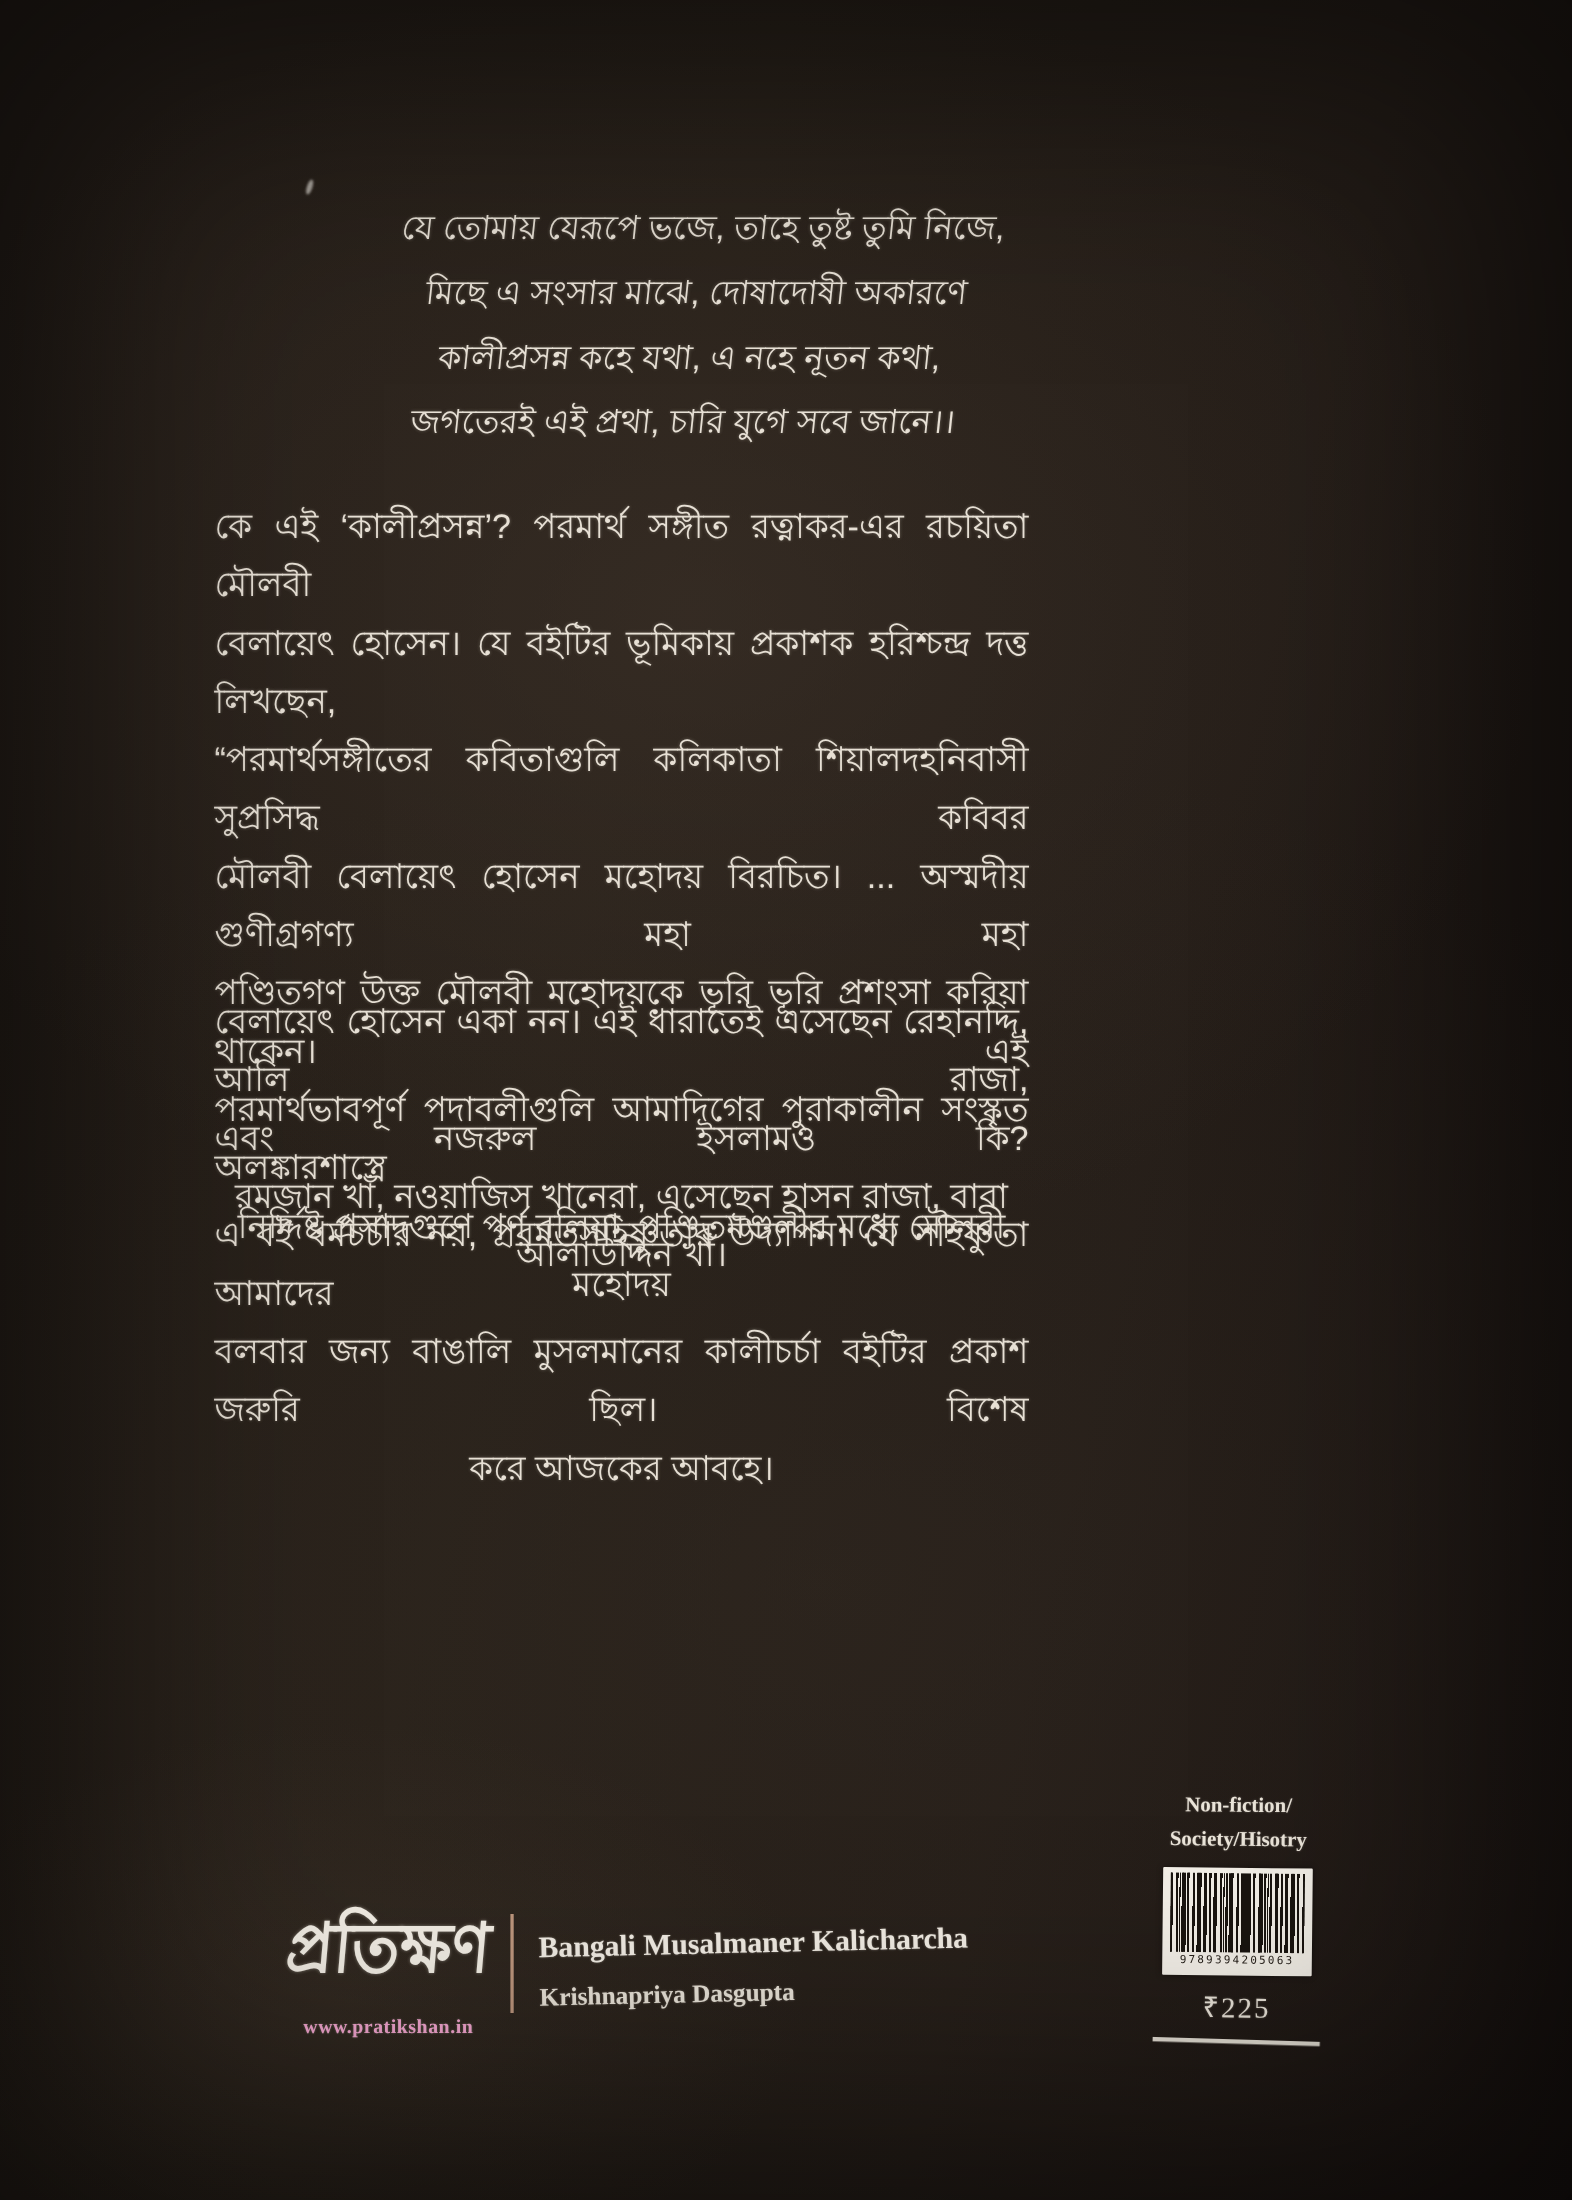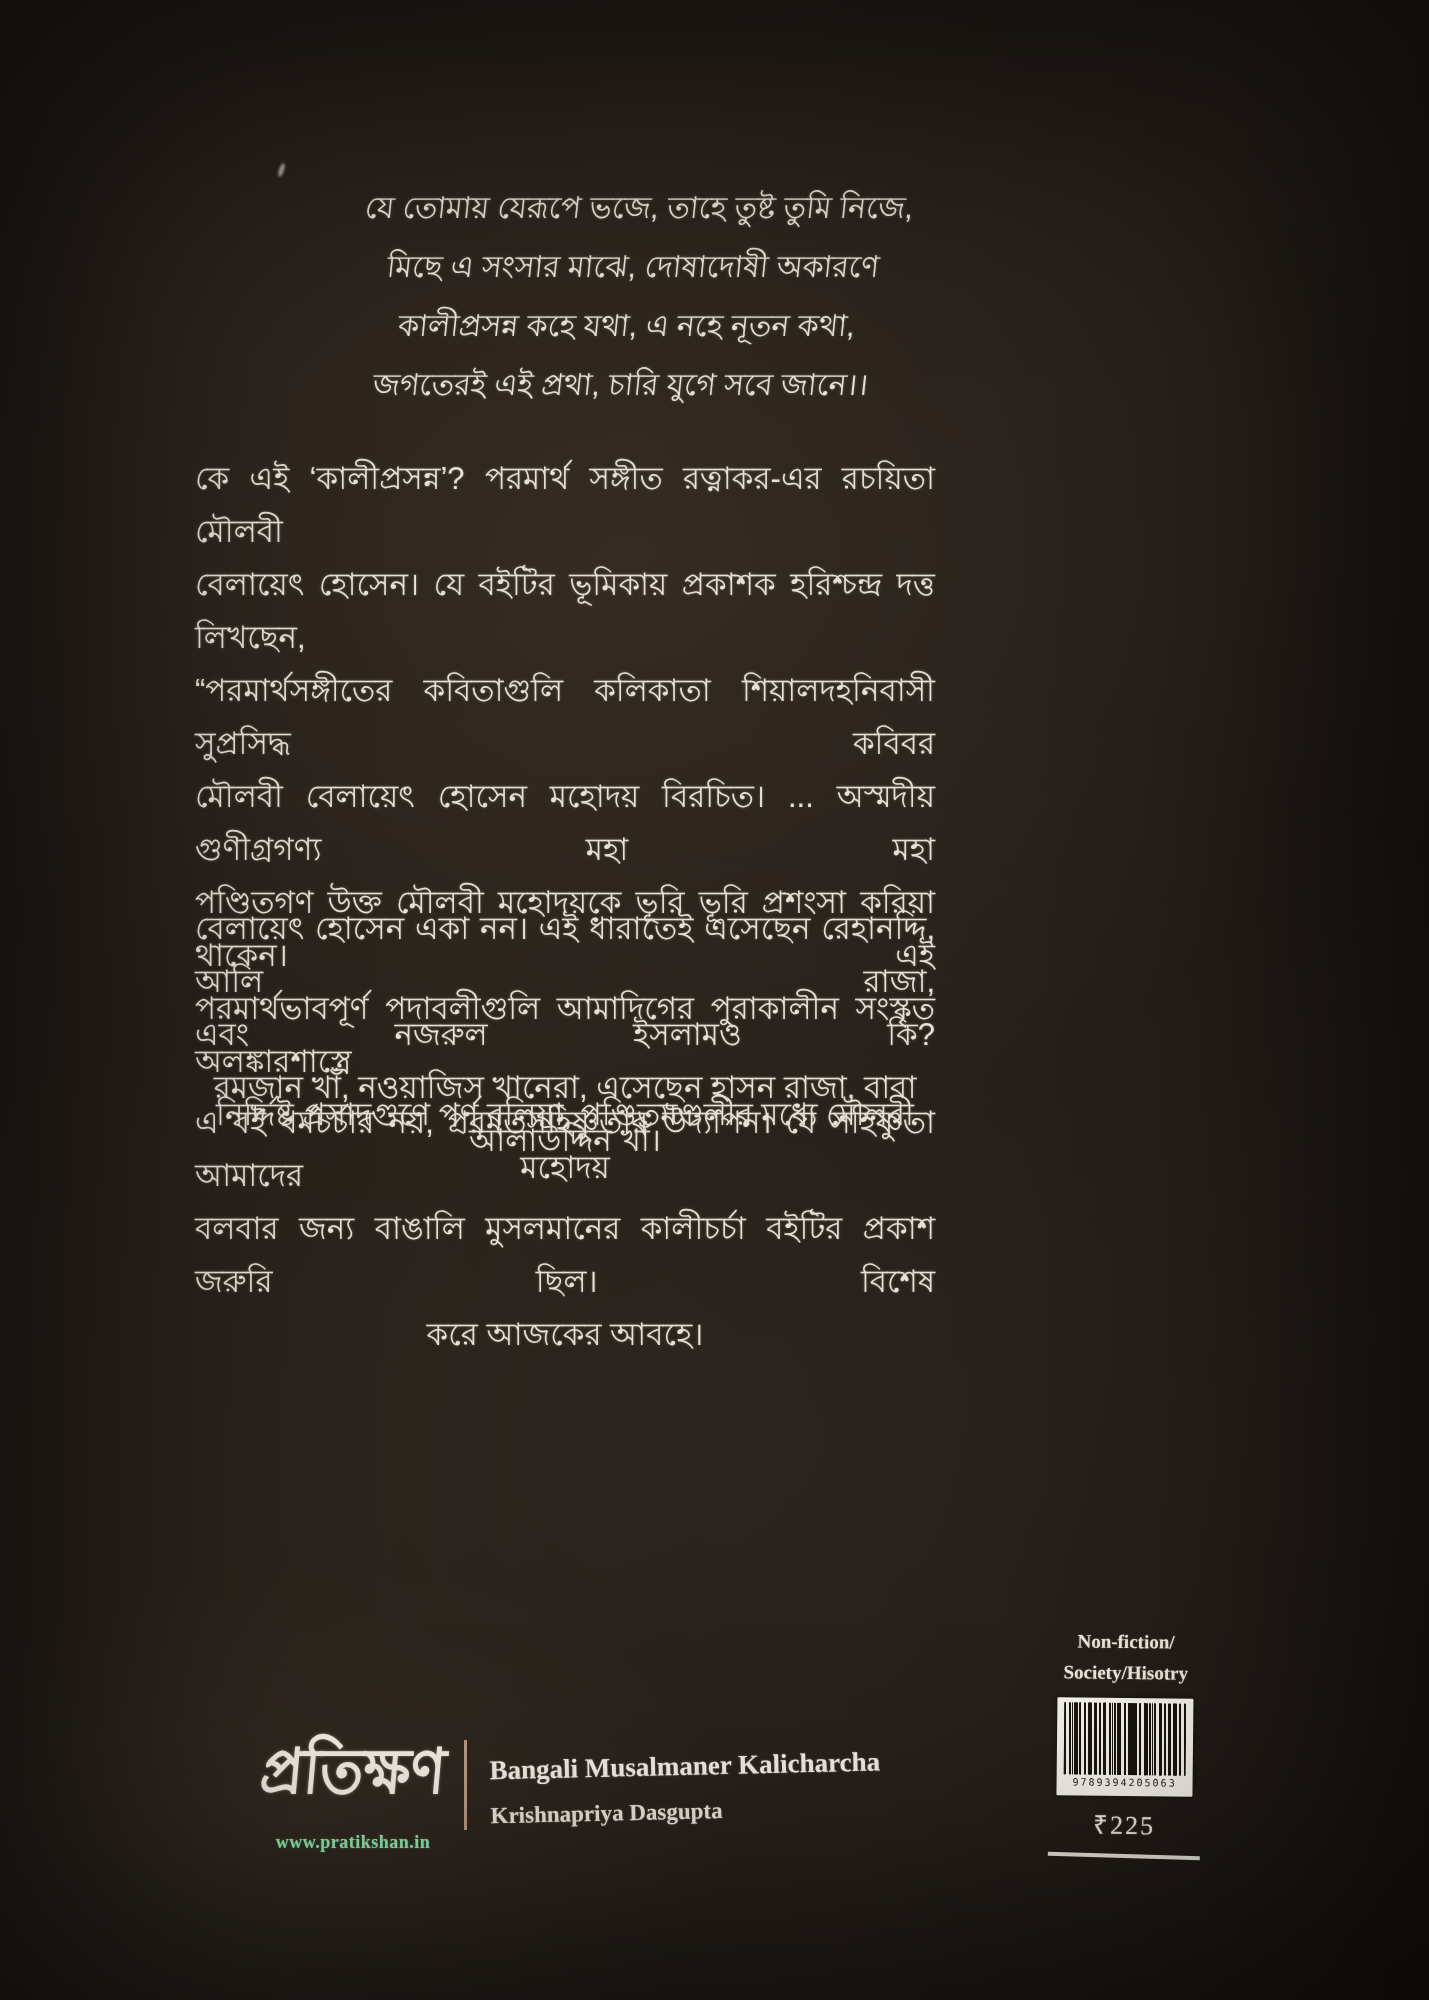--- a/index.html
+++ b/index.html
@@ -40,21 +40,21 @@
   .para .line:last-child{text-align:center;text-align-last:center;}
   
   .logo-block{position:absolute;left:248px;top:1716px;width:210px;text-align:center;}
   .logo-text{
     font-family:"DejaVu Serif", serif;font-weight:700;font-size:58px;line-height:110px;
     color:#f1ece3;text-shadow:0 0 3px rgba(240,235,225,0.45);
     transform:skewX(-5deg) scaleY(1.08);white-space:nowrap;
   }
   .website{
     margin-top:6px;font-family:"Liberation Serif", serif;font-weight:700;
-    font-size:18px;letter-spacing:0.5px;color:#86efac;
+    font-size:18px;letter-spacing:0.5px;color:#f9a8d4;
     text-shadow:0 0 2px rgba(236,228,214,0.4);
   }
   .divider{
     position:absolute;left:464px;top:1740px;width:3px;height:90px;
     background:rgba(214,170,142,0.85);filter:blur(0.5px);
   }
   .title-block{position:absolute;left:490px;top:1750px;width:470px;transform:rotate(-1.3deg);}
   .book-title{
     font-family:"Liberation Serif", serif;font-weight:700;font-size:27px;
     color:#f0ebe2;text-shadow:0 0 2px rgba(240,235,225,0.45);white-space:nowrap;

